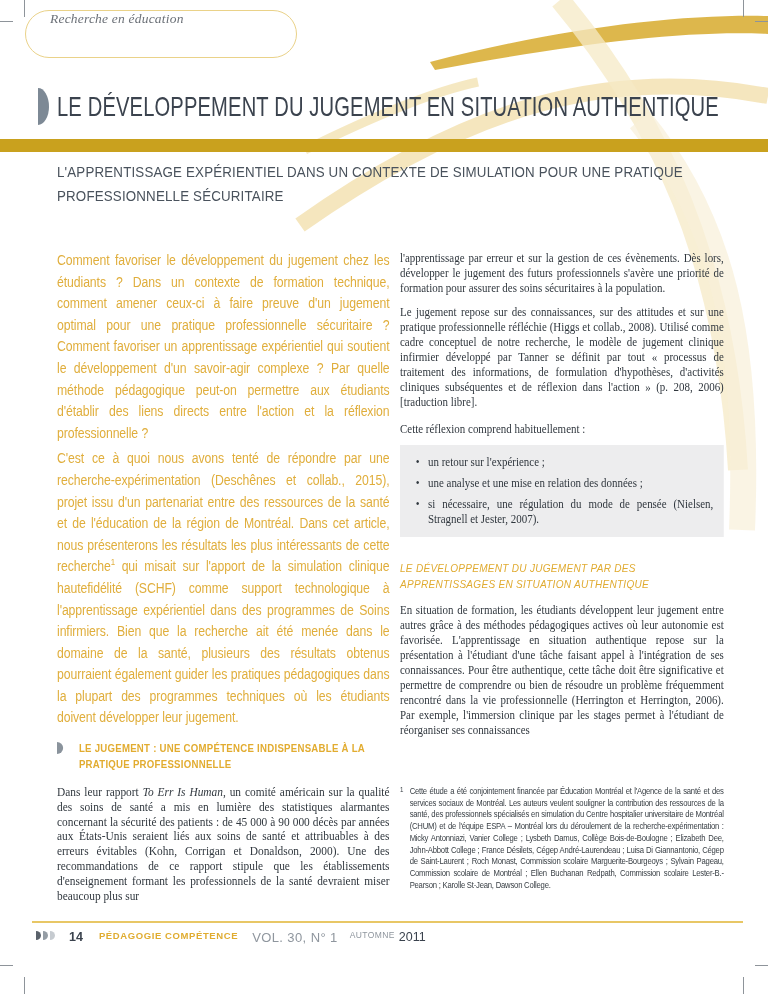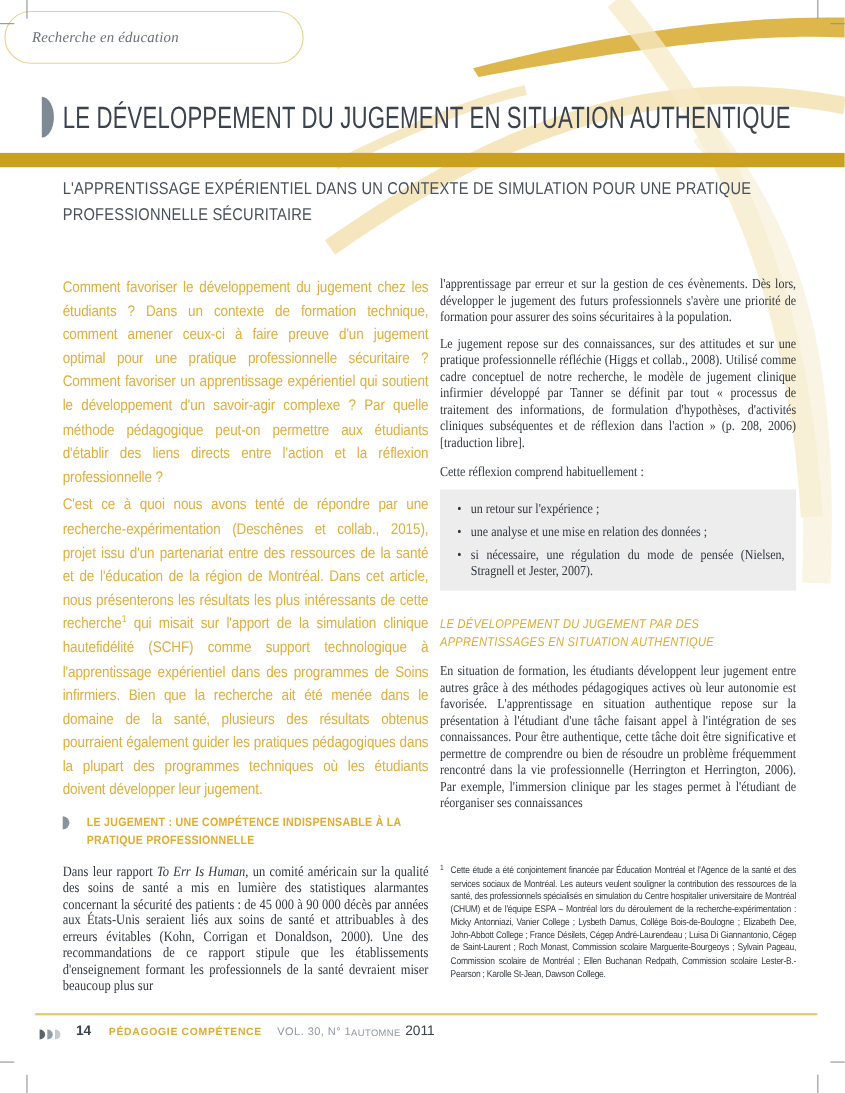--- a/index.html
+++ b/index.html
@@ -10,23 +10,23 @@
     -webkit-font-smoothing:antialiased;
   }
   
   .swirls{position:absolute;left:0;top:0;z-index:0;pointer-events:none;}
   
   .crop{position:absolute;background:#8e949a;z-index:5;}
   .crop.v{width:1px;height:17px;}
   .crop.h{height:1px;width:13px;}
   
   .pill{
-    position:absolute;left:4px;top:10px;width:272px;height:48px;
+    position:absolute;left:25px;top:10px;width:272px;height:48px;
     border:1.5px solid #ead289;border-radius:26px;z-index:2;
-    display:flex;align-items:center;padding-left:24px;box-sizing:border-box;
+    display:flex;align-items:flex-start;padding-left:24px;box-sizing:border-box;
   }
   .pill-label{
     font-family:"Liberation Serif", serif;font-style:italic;
     font-size:13.5px;color:#6b7077;letter-spacing:.2px;
   }
   .dshape{background:#7d8995;border-radius:0 100% 100% 0 / 0 50% 50% 0;}
   .title-marker{position:absolute;left:38px;top:88px;width:11px;height:37px;z-index:2;}
   .title-text{
     position:absolute;left:57px;top:91px;width:920px;z-index:2;
     transform:scaleX(.72);transform-origin:0 0;white-space:nowrap;
@@ -78,29 +78,29 @@
   
   .footnote-wrap{position:absolute;left:400px;top:786px;width:370px;z-index:2;
     transform:scaleX(.875);transform-origin:0 0;}
   .footnote{
     font-size:8.8px;line-height:11.7px;letter-spacing:-.25px;color:#3a4046;
     text-align:justify;padding-left:11px;position:relative;
   }
   .footnote .fn-marker{position:absolute;left:0;top:-2px;font-size:7px;}
   
   .footer-rule{position:absolute;left:32px;top:921px;width:711px;height:1.5px;background:#e8c765;z-index:2;}
-  .footer{position:absolute;left:36px;top:930px;z-index:2;display:flex;align-items:flex-end;}
+  .footer{position:absolute;left:36px;top:930px;z-index:2;display:flex;align-items:flex-start;}
   .footer-arrows{display:flex;align-items:center;gap:2px;margin-right:14px;position:relative;top:1px;}
   .fa{width:5px;height:9px;border-radius:0 100% 100% 0 / 0 50% 50% 0;}
   .fa1{background:#5a626b;}
   .fa2{background:#959da5;}
   .fa3{background:#c6cbd0;}
   .page-num{font-size:12.5px;font-weight:bold;color:#3a424d;margin-right:16px;}
   .journal{font-size:9.5px;font-weight:bold;color:#e0ac30;letter-spacing:.6px;margin-right:14px;}
-  .volume{font-size:10px;color:#8f969e;letter-spacing:.4px;}
+  .volume{font-size:13px;color:#8f969e;letter-spacing:.4px;margin-right:12px;}
   .season{font-size:8.5px;color:#8f969e;letter-spacing:.4px;margin-right:4px;}
   .year{font-size:12.5px;color:#3a424d;}
 </style>
 </head>
 <body>
 
 <svg class="swirls" width="768" height="560" viewBox="0 0 768 560" aria-hidden="true">
   <path d="M430,62 C560,28 680,14 768,16 L768,34 C685,30 575,44 435,70 Z" fill="#d9af39" opacity="0.9"></path>
   <path d="M300,225 C470,105 610,66 768,96" fill="none" stroke="#f2e0ae" stroke-width="16" opacity="0.8"></path>
   <path d="M560,0 C660,120 726,260 738,470" fill="none" stroke="#f5eac6" stroke-width="20" opacity="0.75"></path>

